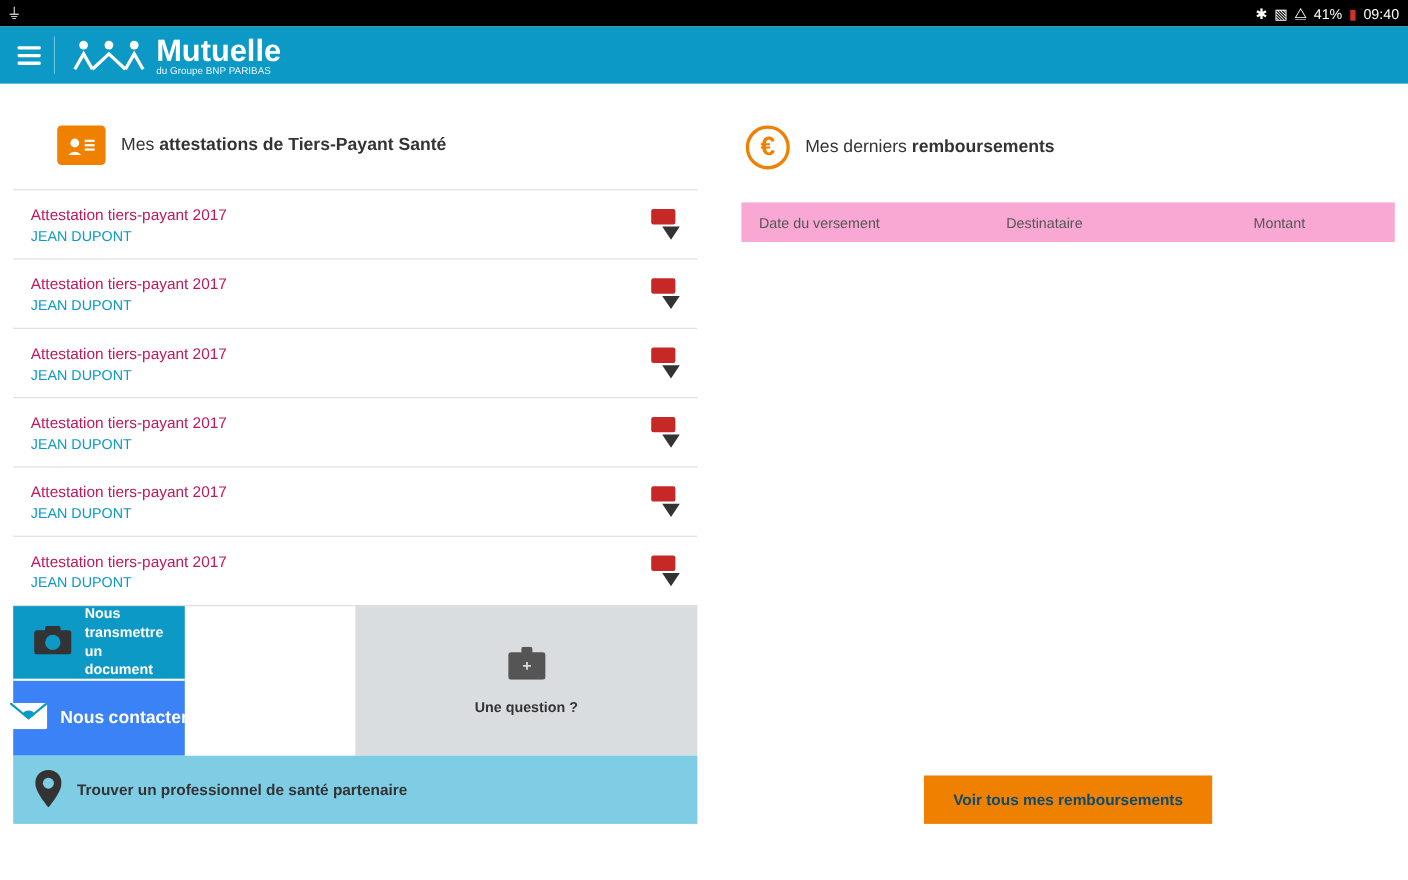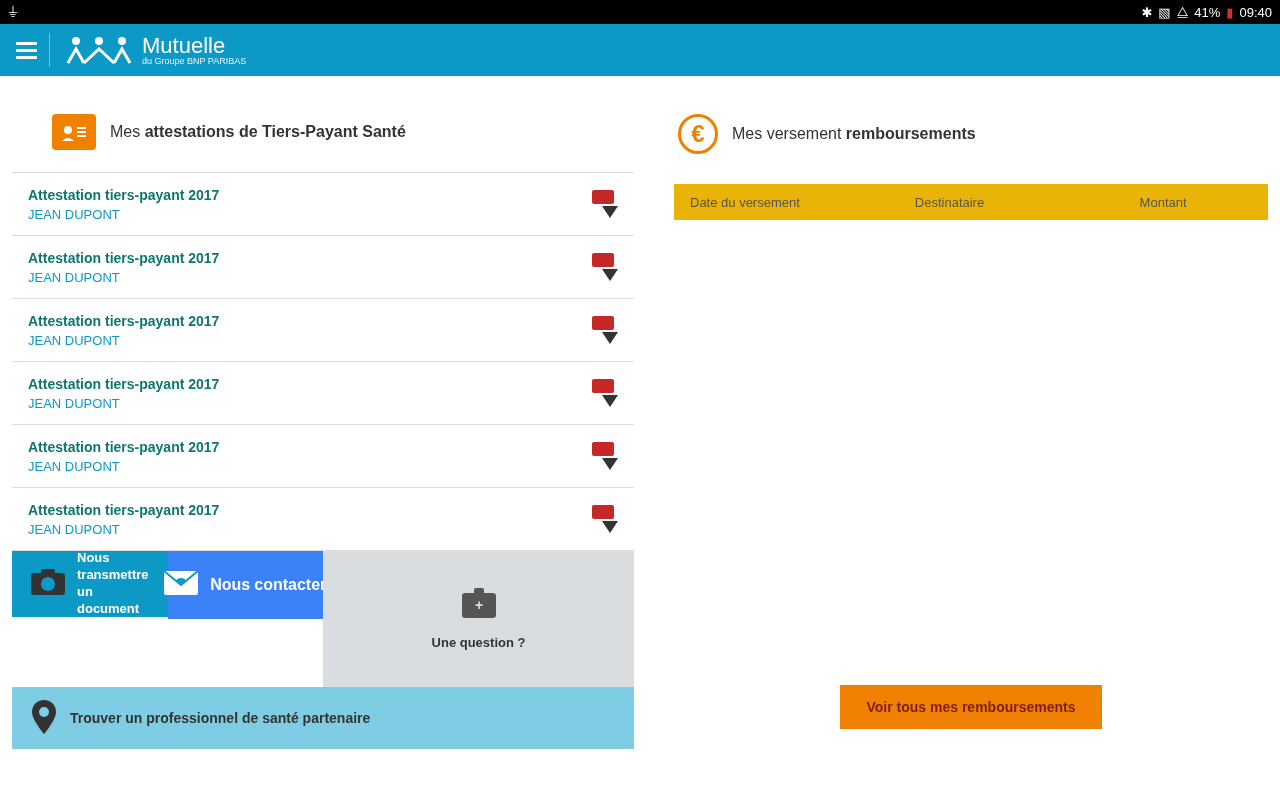--- a/index.html
+++ b/index.html
@@ -6,52 +6,52 @@
 body{width:1280px;height:800px;background:#fff;overflow:hidden}
 .status-bar{height:24px;background:#000;color:#fff;display:flex;align-items:center;justify-content:space-between;padding:0 8px;font-size:13px}
 .status-left{display:flex;gap:8px;align-items:center}
 .status-right{display:flex;gap:6px;align-items:center}
 .header{height:52px;background:#0d99c6;display:flex;align-items:center;padding:0 16px}
 .menu-btn{width:34px;height:34px;display:flex;flex-direction:column;justify-content:center;gap:4px;cursor:pointer;padding-right:12px;border-right:1px solid rgba(255,255,255,.4);margin-right:14px}
 .menu-btn span{height:3px;background:#fff;border-radius:1px}
 .logo-area{display:flex;align-items:center;gap:8px}
 .logo-ppl{display:flex;gap:2px}
 .logo-title{display:flex;flex-direction:column;line-height:1}
-.logo-main{color:#fff;font-size:22px;font-weight:400}
+.logo-main{color:#fff;font-size:28px;font-weight:700}
 .logo-sub{color:#fff;font-size:9px;opacity:.9}
 .content{display:flex;padding:30px 0 12px}
 .col-left{width:634px;padding:0 0 0 12px}
 .col-right{flex:1;padding:0 12px 0 40px;display:flex;flex-direction:column}
 .section-hdr{display:flex;align-items:center;gap:14px;padding:8px 40px 22px}
 .icon-box{width:44px;height:36px;background:#f08000;border-radius:4px;display:flex;align-items:center;justify-content:center}
 .section-title{font-size:16px;color:#333}
 .att-list{border-top:1px solid #ddd}
 .att-row{height:63px;border-bottom:1px solid #ddd;padding:10px 16px;display:flex;justify-content:space-between;align-items:center;cursor:pointer}
 .att-info{display:flex;flex-direction:column;gap:4px}
-.att-title{font-size:14px;font-weight:bold;color:#0f766e}
+.att-title{font-size:14px;font-weight:normal;color:#be185d}
 .att-name{font-size:13px;color:#0d99c6;font-weight:normal}
 .pdf-icon{width:26px;height:28px;position:relative}
 .pdf-icon::before{content:"";position:absolute;top:0;left:0;width:22px;height:14px;background:#c62828;border-radius:2px}
 .pdf-icon::after{content:"";position:absolute;bottom:0;right:0;width:0;height:0;border-left:8px solid transparent;border-right:8px solid transparent;border-top:12px solid #333}
 .actions{display:flex;flex-wrap:wrap}
 .action-half{width:50%;display:flex;align-items:center;justify-content:center;gap:12px;cursor:pointer;padding:16px 20px}
 .action-transmit{background:#0d99c6;color:#fff;height:68px;border-bottom:2px solid #fff}
 .action-transmit .action-txt{font-size:13px;line-height:1.3}
 .action-contact{background:#3b82f6;color:#fff;height:68px}
 .action-question{background:#d9dde0;color:#333;height:136px;flex-direction:column;gap:14px;font-size:13px;font-weight:bold}
 .action-find{width:100%;background:#7fcde5;color:#333;height:62px;justify-content:flex-start;gap:14px;font-size:14px;font-weight:bold}
 .action-txt{display:flex;flex-direction:column;font-weight:bold}
 .euro-circle{width:40px;height:40px;border:3px solid #f08000;border-radius:50%;display:flex;align-items:center;justify-content:center;color:#f08000;font-size:24px;font-weight:bold}
-.tbl-hdr{height:36px;background:#eab308;display:flex;align-items:center;padding:0 16px;font-size:13px;color:#555;margin-top:8px}
+.tbl-hdr{height:36px;background:#f9a8d4;display:flex;align-items:center;padding:0 16px;font-size:13px;color:#555;margin-top:8px}
 .th1{flex:2}.th2{flex:2}.th3{flex:1;}
 .remb-body{flex:1}
-.btn-orange{align-self:center;background:#f08000;color:#7f1d1d;border:none;padding:14px 26px;font-size:14px;font-weight:bold;cursor:pointer;margin-top:auto;margin-bottom:20px}
+.btn-orange{align-self:center;background:#f08000;color:#0c4a6e;border:none;padding:14px 26px;font-size:14px;font-weight:bold;cursor:pointer;margin-top:auto;}
 .usb-ic{font-size:14px}
 .bold{font-weight:bold}
-.left-stack{display:flex;flex-direction:row;width:50%}
+.left-stack{display:flex;flex-direction:column;width:50%}
 </style>
 </head>
 <body>
 
 <div class="status-bar">
   <div class="status-left">
     <span class="usb-ic">⏚</span>
   </div>
   <div class="status-right">
     <span>✱</span>
@@ -188,21 +188,21 @@
             </svg></span>
         <span><span>Trouver </span><span class="bold">un professionnel de santé partenaire</span></span>
       </div>
     </div>
   </div>
 
   <div class="col-right">
     <div class="section-hdr" style="padding-left:4px">
       <div class="euro-circle">€</div>
       <div class="section-title">
-        <span>Mes versement </span><span class="bold">remboursements</span>
+        <span>Mes derniers </span><span class="bold">remboursements</span>
       </div>
     </div>
     <div class="tbl-hdr">
       <div class="th1">Date du versement</div>
       <div class="th2">Destinataire</div>
       <div class="th3">Montant</div>
     </div>
     <div class="remb-body"></div>
     <button class="btn-orange">Voir tous mes remboursements</button>
   </div>

